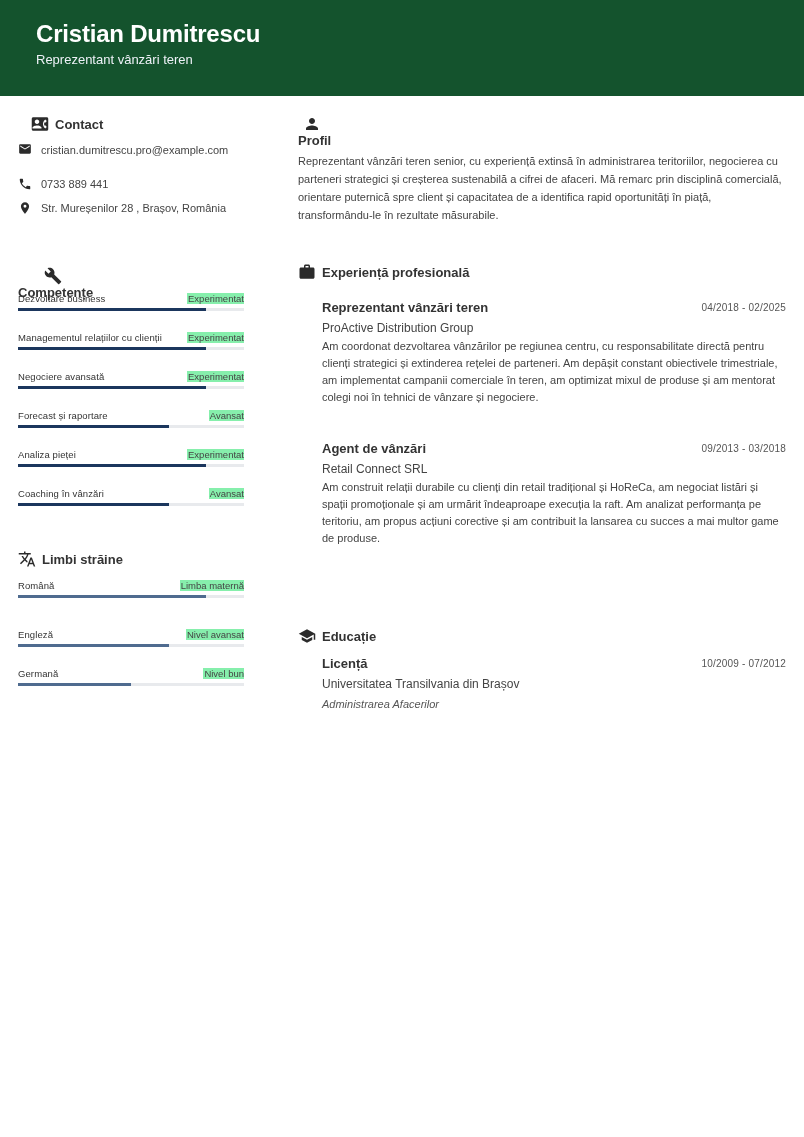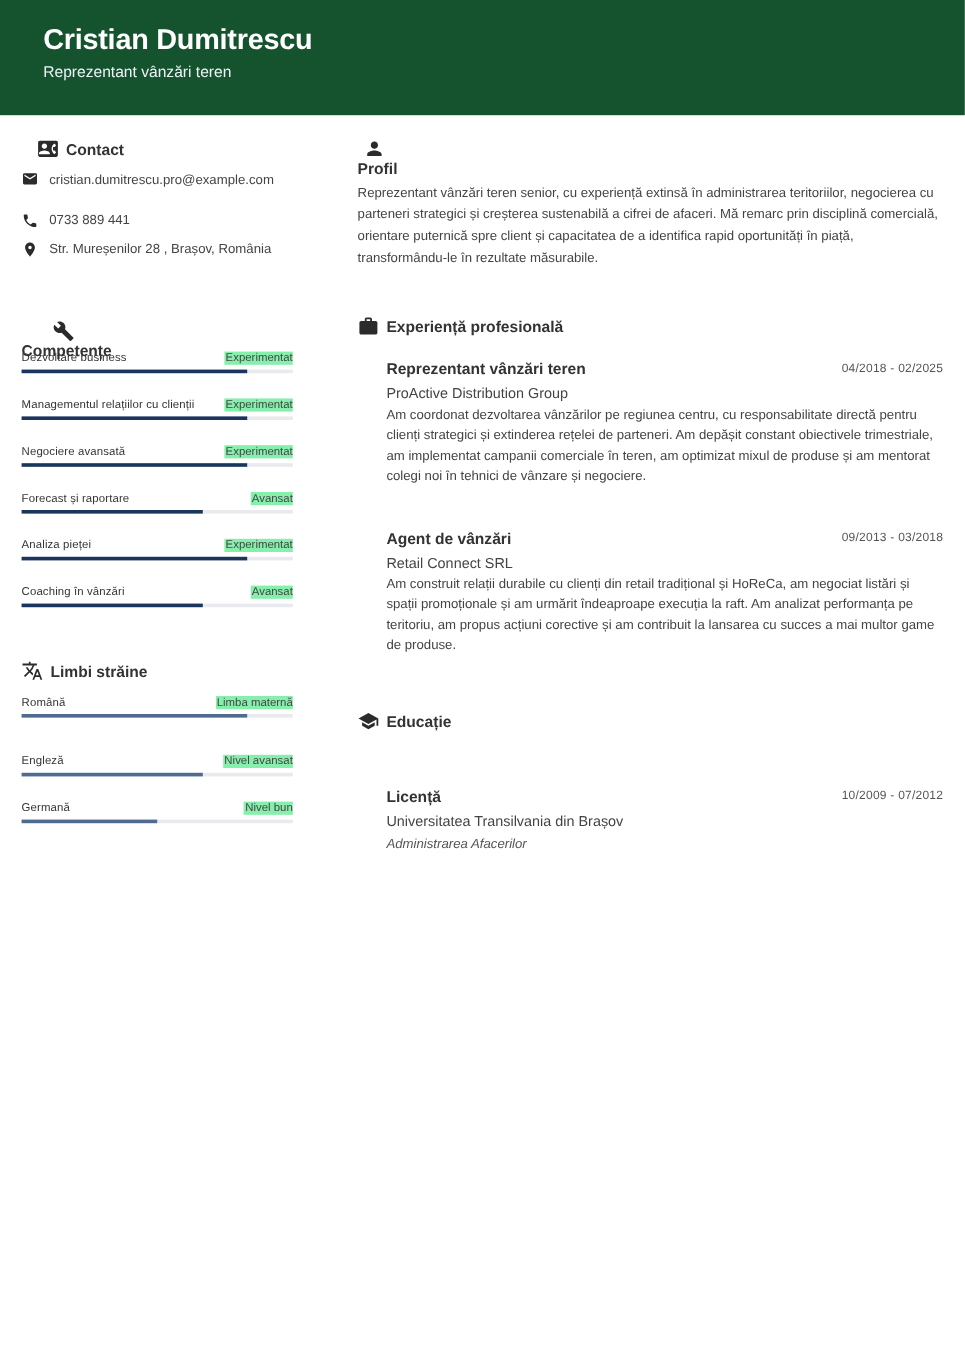--- a/index.html
+++ b/index.html
@@ -195,21 +195,21 @@
     <div class="desc">Am coordonat dezvoltarea vânzărilor pe regiunea centru, cu responsabilitate directă pentru clienți strategici și extinderea rețelei de parteneri. Am depășit constant obiectivele trimestriale, am implementat campanii comerciale în teren, am optimizat mixul de produse și am mentorat colegi noi în tehnici de vânzare și negociere.</div>
   </div>
 
   <div class="item" style="top:345px; height:116px;">
     <span class="role">Agent de vânzări</span>
     <span class="dates">09/2013 - 03/2018</span>
     <span class="org">Retail Connect SRL</span>
     <div class="desc">Am construit relații durabile cu clienți din retail tradițional și HoReCa, am negociat listări și spații promoționale și am urmărit îndeaproape execuția la raft. Am analizat performanța pe teritoriu, am propus acțiuni corective și am contribuit la lansarea cu succes a mai multor game de produse.</div>
   </div>
 
-  <div class="sec-head" style="left:0; top:496px;">
+  <div class="sec-head" style="left:0; top:531px;">
     <span class="ico">
       <svg viewBox="0 0 24 24">
           <path d="M5 13.18v4L12 21l7-3.82v-4L12 17l-7-3.82zM12 3L1 9l11 6 9-4.91V17h2V9L12 3z"></path>
         </svg>
     </span>
     <span class="lbl">Educație</span>
   </div>
 
   <div class="item" style="top:560px; height:60px;">
     <span class="role">Licență</span>

